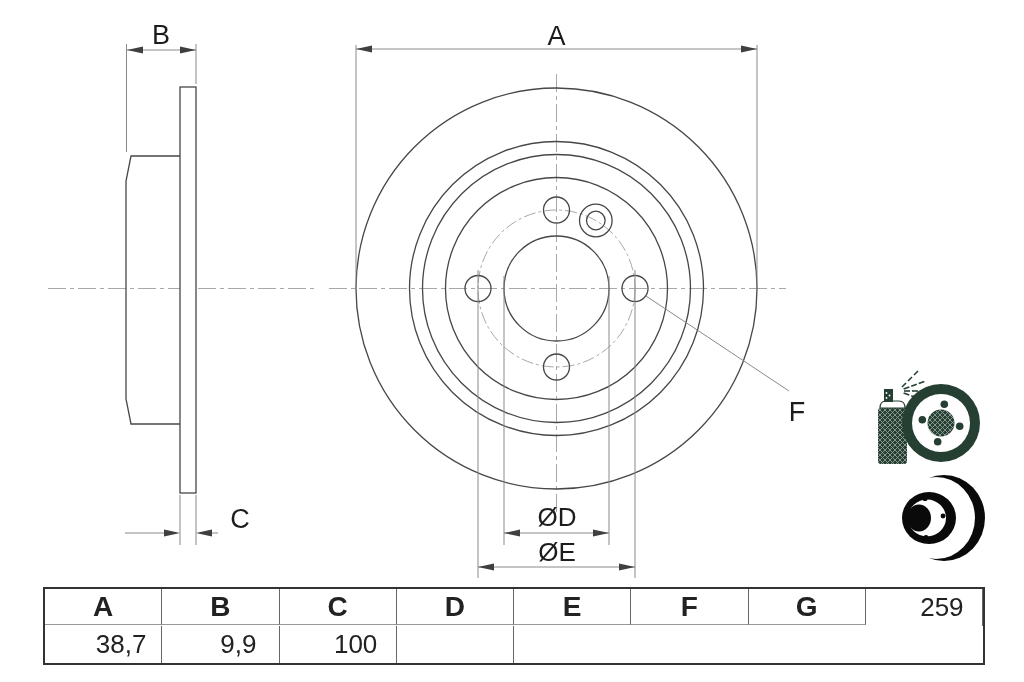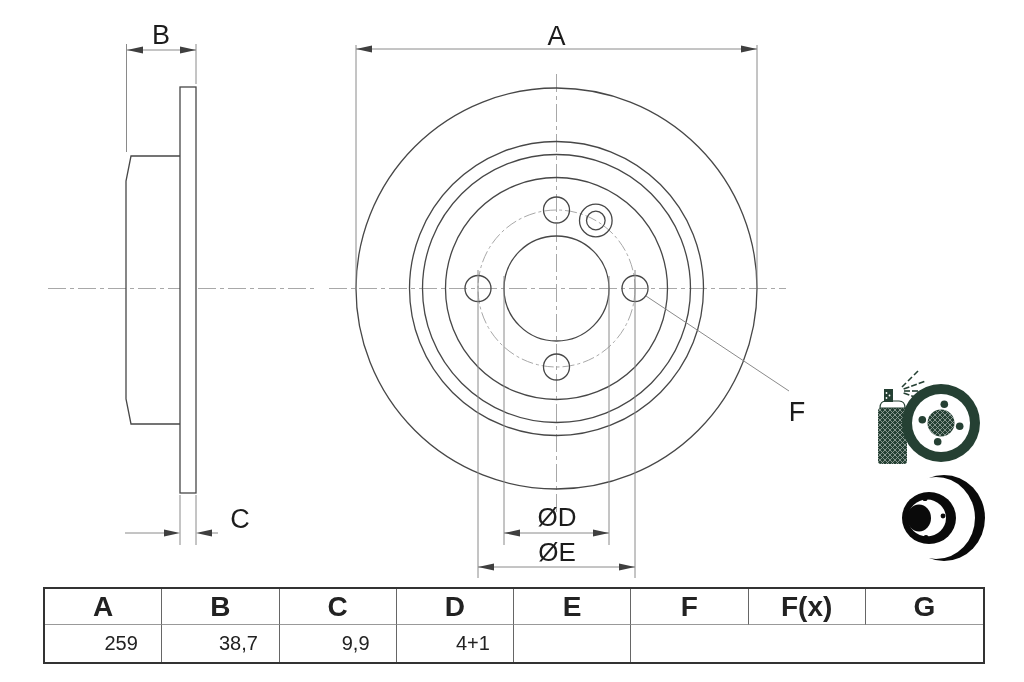--- a/index.html
+++ b/index.html
@@ -24,21 +24,21 @@
     position:absolute; left:43px; top:587px; width:942px;
     border:2px solid #333333; box-sizing:border-box; background:#fff;
     display:grid; grid-template-columns:repeat(8, 1fr);
   }
   .th, .td {
     display:flex; align-items:center; justify-content:center;
     border-right:1.5px solid #666666; box-sizing:border-box;
     color:#222222; overflow:hidden;
   }
   .th { height:36px; font-weight:bold; font-size:28px; border-bottom:1px solid #999999; }
-  .td { height:37px; font-size:20px;padding-left:36px; }
+  .td { height:37px; font-size:26px;padding-left:36px; }
   .th:nth-child(8), .td:nth-child(16) { border-right:none; }
 </style>
 </head>
 <body>
 
 <div id="stage">
 
   <svg width="1024" height="582" viewBox="0 0 1024 582">
 
     <defs>
@@ -171,22 +171,21 @@
     </g>
   </svg>
 
   <div id="spec-table">
     <div class="th">A</div>
     <div class="th">B</div>
     <div class="th">C</div>
     <div class="th">D</div>
     <div class="th">E</div>
     <div class="th">F</div>
-    <div class="th">F(x)</div>
     <div class="th">G</div>
     <div class="td">259</div>
     <div class="td">38,7</div>
     <div class="td">9,9</div>
-    <div class="td">4+1</div>
+    <div class="td">100</div>
     <div class="td"></div>
   </div>
 
 </div>
 
 </body></html>

